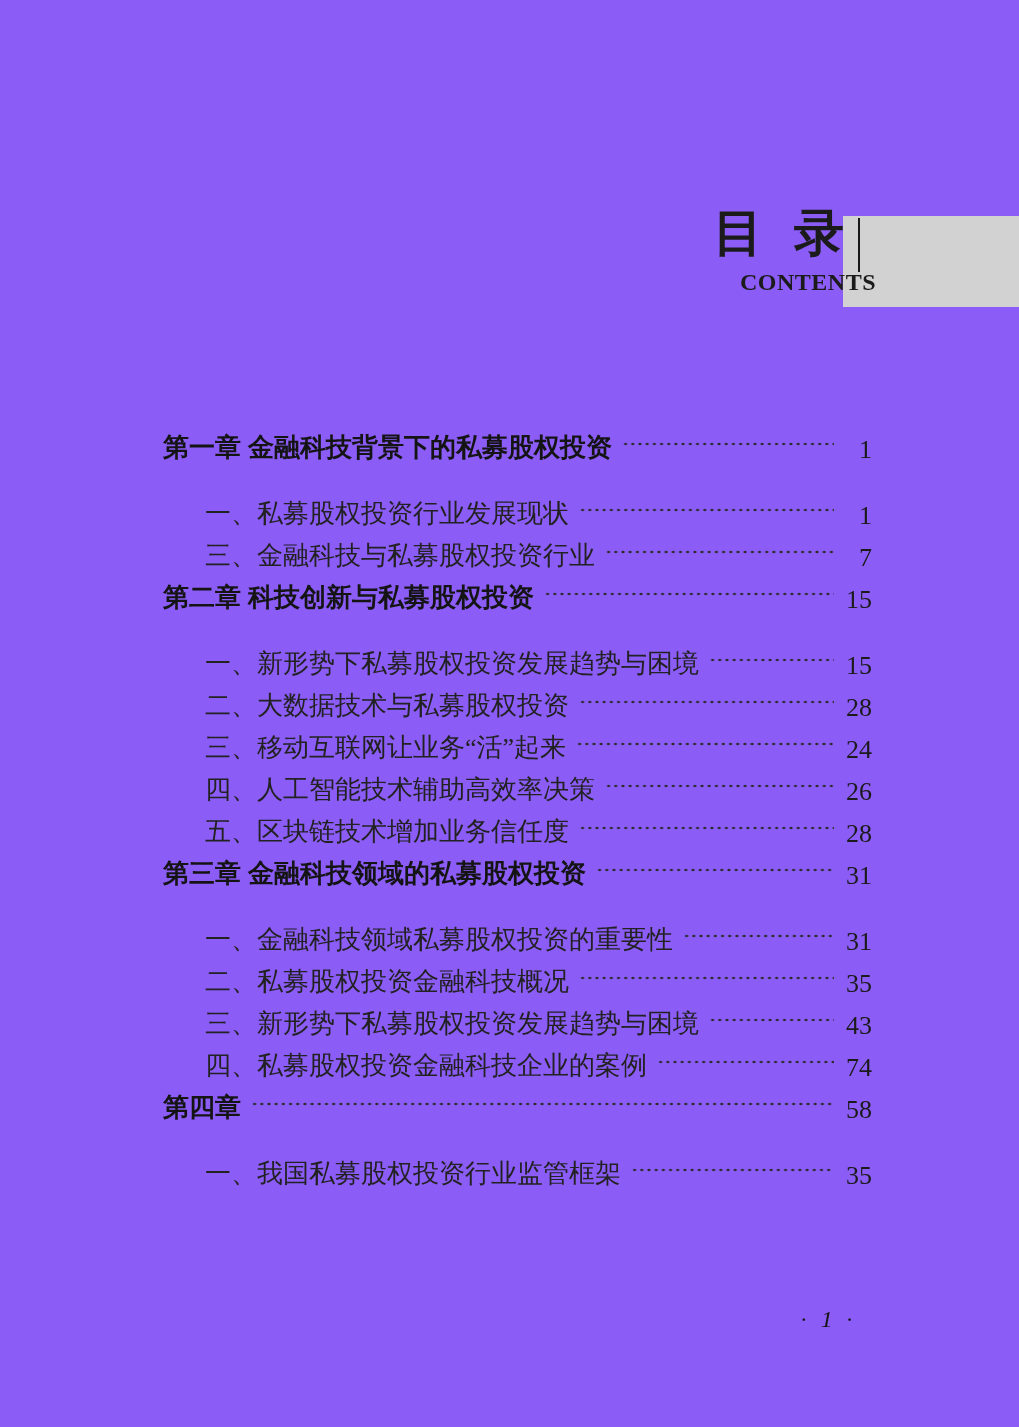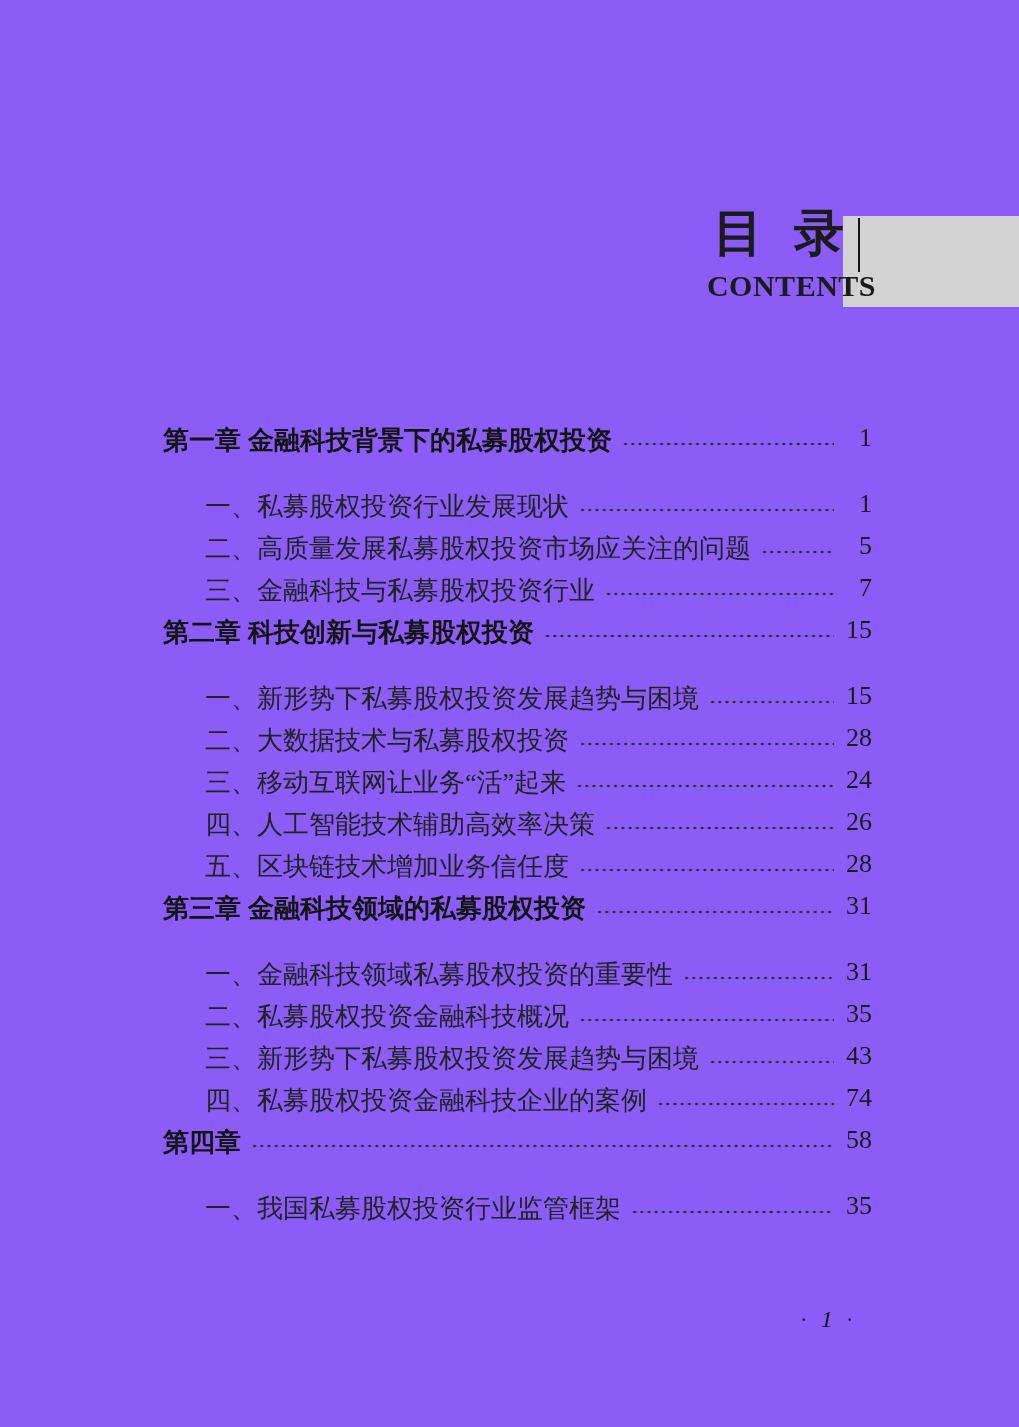--- a/index.html
+++ b/index.html
@@ -47,36 +47,36 @@
     letter-spacing: 1px;
     white-space: pre;
     color: #1b1b1b;
   }
   .title-en {
     position: absolute;
     top: 269px;
     right: 143px;
     font-family: "Liberation Serif", serif;
     font-weight: bold;
-    font-size: 30px;
+    font-size: 24px;
     line-height: 1.1;
     letter-spacing: 0.5px;
     color: #1b1b1b;
   }
 
   
   .toc {
     position: absolute;
     top: 423px;
     left: 163px;
     width: 709px;
   }
   .row {
     display: flex;
-    align-items: flex-start;
+    align-items: flex-end;
     height: 42px;
     font-size: 26px;
   }
   .chapter-row {
     margin-top: 22px;
     margin-bottom: 24px;
     font-family: "Liberation Sans", sans-serif;
     font-weight: bold;
     color: #141414;
   }
@@ -146,25 +146,20 @@
       <span class="dots"></span>
       <span class="num">1</span>
     </div>
     <div class="items">
   <div class="row item-row">
     <span class="item-title">一、私募股权投资行业发展现状</span>
     <span class="dots"></span>
     <span class="num">1</span>
   </div>
 
-  <div class="row item-row">
-    <span class="item-title">二、高质量发展私募股权投资市场应关注的问题</span>
-    <span class="dots"></span>
-    <span class="num">5</span>
-  </div>
 
   <div class="row item-row">
     <span class="item-title">三、金融科技与私募股权投资行业</span>
     <span class="dots"></span>
     <span class="num">7</span>
   </div>
 </div>
   </section>
 
   <section class="chapter">

